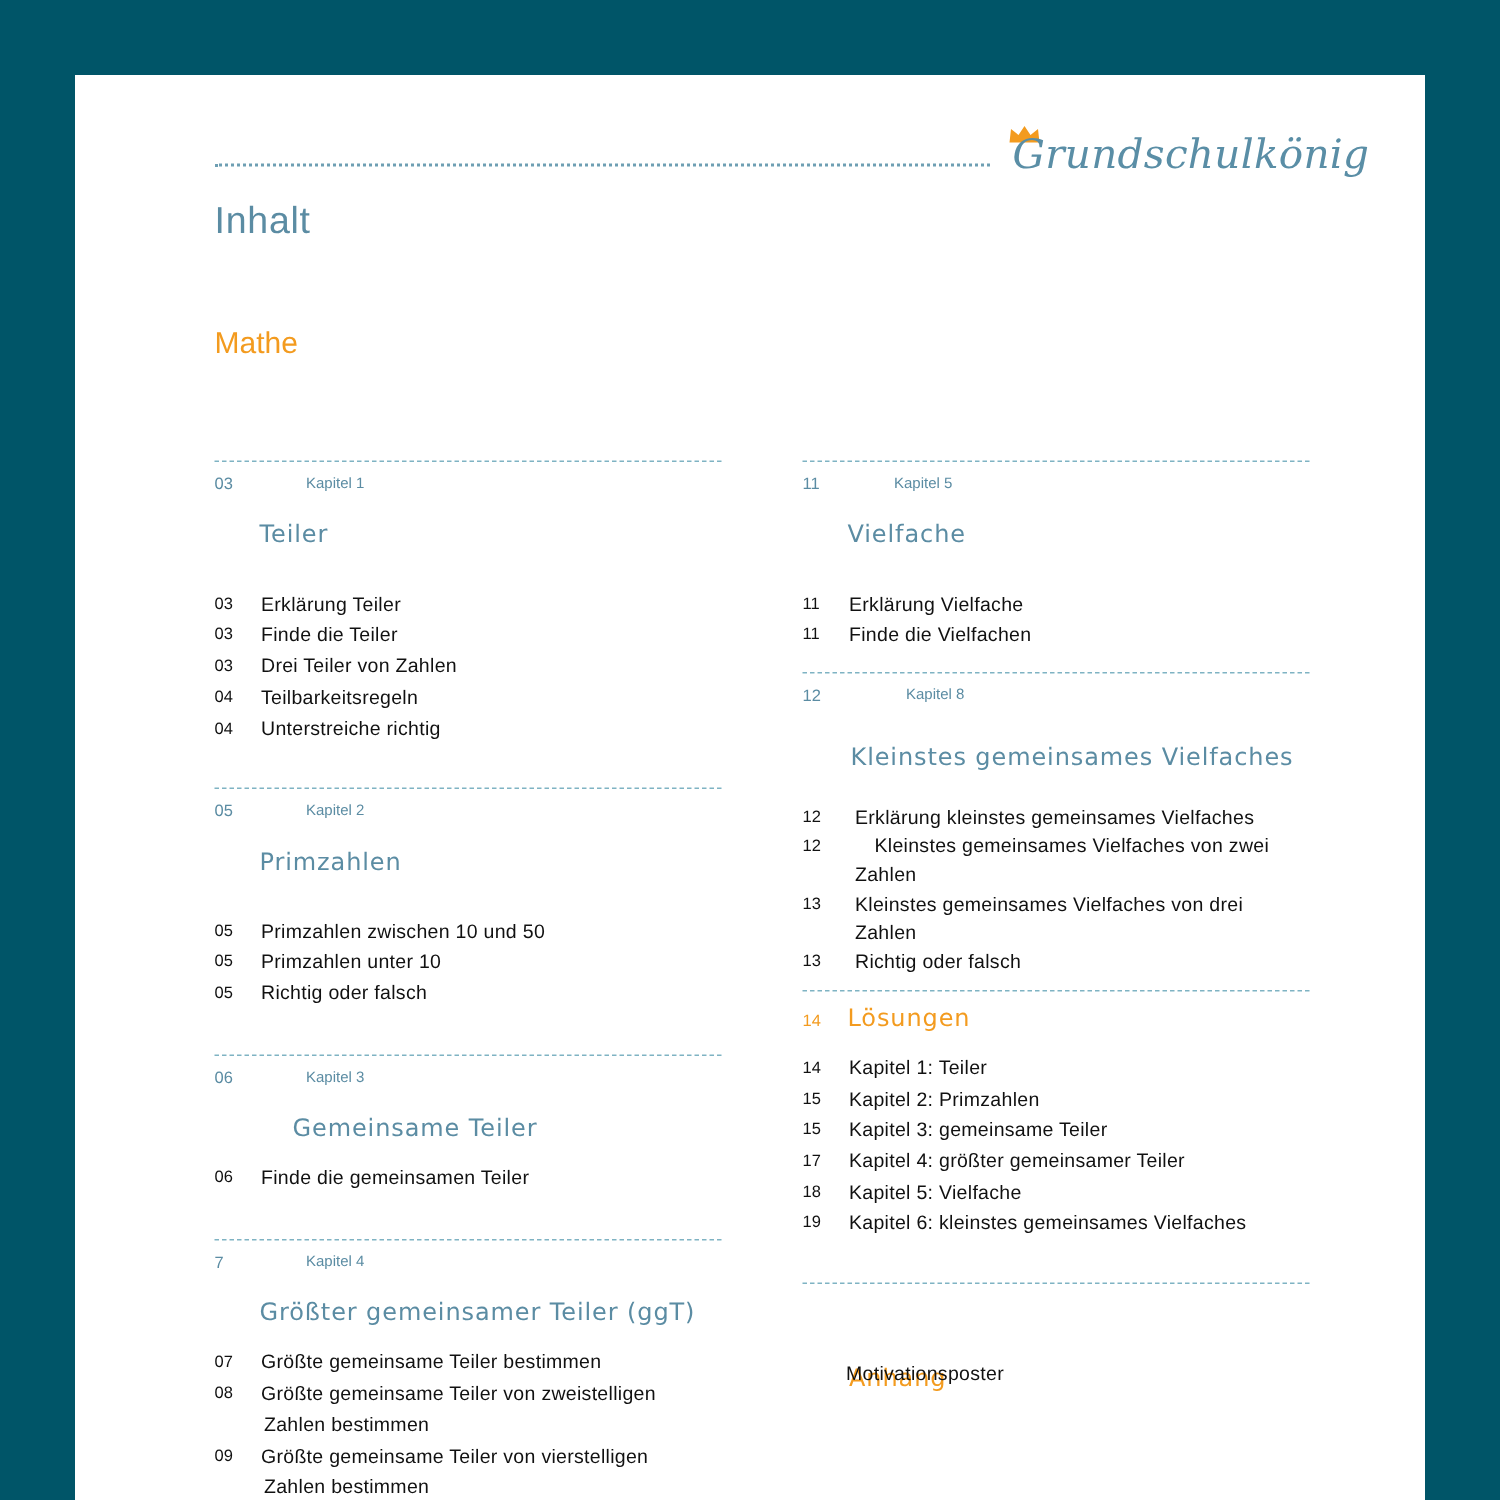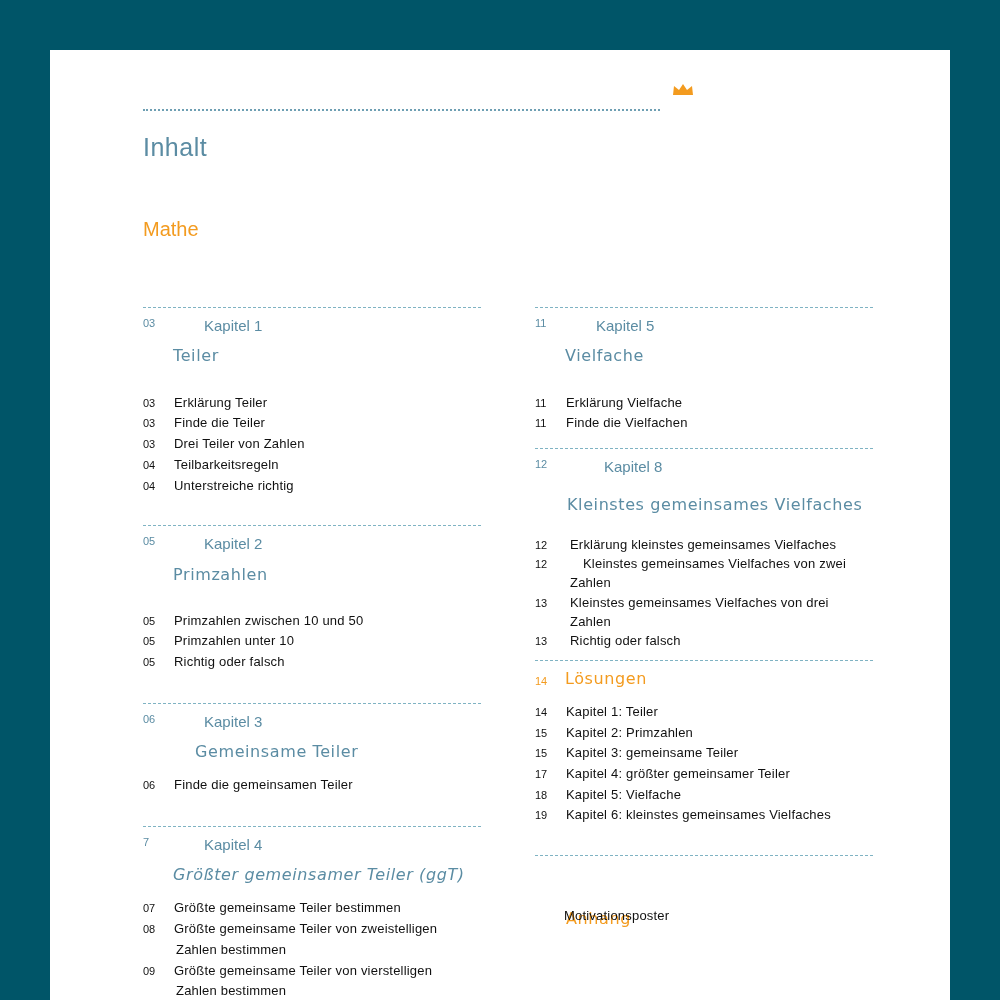--- a/index.html
+++ b/index.html
@@ -34,41 +34,42 @@
     font-size: 20px; color: #f39b1f;
   }
   .maintitle {
     position: absolute; left: 93px; top: 195px;
     font-size: 26px; font-weight: bold; color: #5b8ca3; letter-spacing: 2.3px;
   }
   .dash {
     position: absolute; height: 0; border-top: 1px dashed #7fb3c3; width: 338px;
   }
   .num-kap { position: absolute; font-size: 11px; color: #5b8ca3; }
-  .kap-label { position: absolute; font-size: 15px; color: #5b8ca3; padding-left: 30px; }
+  .kap-label { position: absolute; font-size: 10px; color: #5b8ca3; padding-left: 30px; }
   .chap-title {
     position: absolute; font-family: "DejaVu Sans", sans-serif;
     font-size: 16px; color: #5b8ca3; letter-spacing: 0.6px;
   }
   .orange { color: #f39b1f; }
   .entry { position: absolute; font-size: 13px; color: #111; line-height: 19.5px; }
   .entry .pg {
     position: absolute; left: 0; top: 1px; font-size: 11px; color: #111;
   }
   .entry .txt { position: absolute; left: 31px; width: 300px; letter-spacing: 0.2px; }
 </style>
 </head>
 <body>
 
 <div class="page">
 
   <div class="dotline"></div>
   <svg class="crown" viewBox="0 0 22 12">
     <path d="M1 11 L2 2 L7 6 L11 0 L15 6 L20 2 L21 11 Z" fill="#f39b1f"></path>
   </svg>
+  <div class="logo">Grundschulkönig</div>
   <div class="inhalt">Inhalt</div>
   <div class="subject">Mathe</div>
 
   <div>
 
     <div class="dash" style="left:93px; top:257px;"></div>
     <div class="num-kap" style="left:93px; top:267px;">03</div>
     <div class="kap-label" style="left:124px; top:267px;">Kapitel 1</div>
     <div class="chap-title" style="left:123px; top:296px;">Teiler</div>
     <div class="entry" style="left:93px; top:343px;">
@@ -114,21 +115,21 @@
     <div class="kap-label" style="left:124px; top:663px;">Kapitel 3</div>
     <div class="chap-title" style="left:123px; top:692px;margin-left:22px;">Gemeinsame Teiler</div>
     <div class="entry" style="left:93px; top:725px;">
         <span class="pg">06</span>
         <span class="txt">Finde die gemeinsamen Teiler</span>
       </div>
 
     <div class="dash" style="left:93px; top:776px;"></div>
     <div class="num-kap" style="left:93px; top:786px;">7</div>
     <div class="kap-label" style="left:124px; top:786px;">Kapitel 4</div>
-    <div class="chap-title" style="left:123px; top:815px;font-style:italic;">Größter gemeinsamer Teiler (ggT)</div>
+    <div class="chap-title" style="left:123px; top:815px;">Größter gemeinsamer Teiler (ggT)</div>
     <div class="entry" style="left:93px; top:848px;">
         <span class="pg">07</span>
         <span class="txt">Größte gemeinsame Teiler bestimmen</span>
       </div>
     <div class="entry" style="left:93px; top:869px;">
         <span class="pg">08</span>
         <span class="txt">Größte gemeinsame Teiler von zweistelligen</span>
       </div>
     <div class="entry" style="left:126px; top:890px;">
         <span class="txt" style="left:0">Zahlen bestimmen</span>

